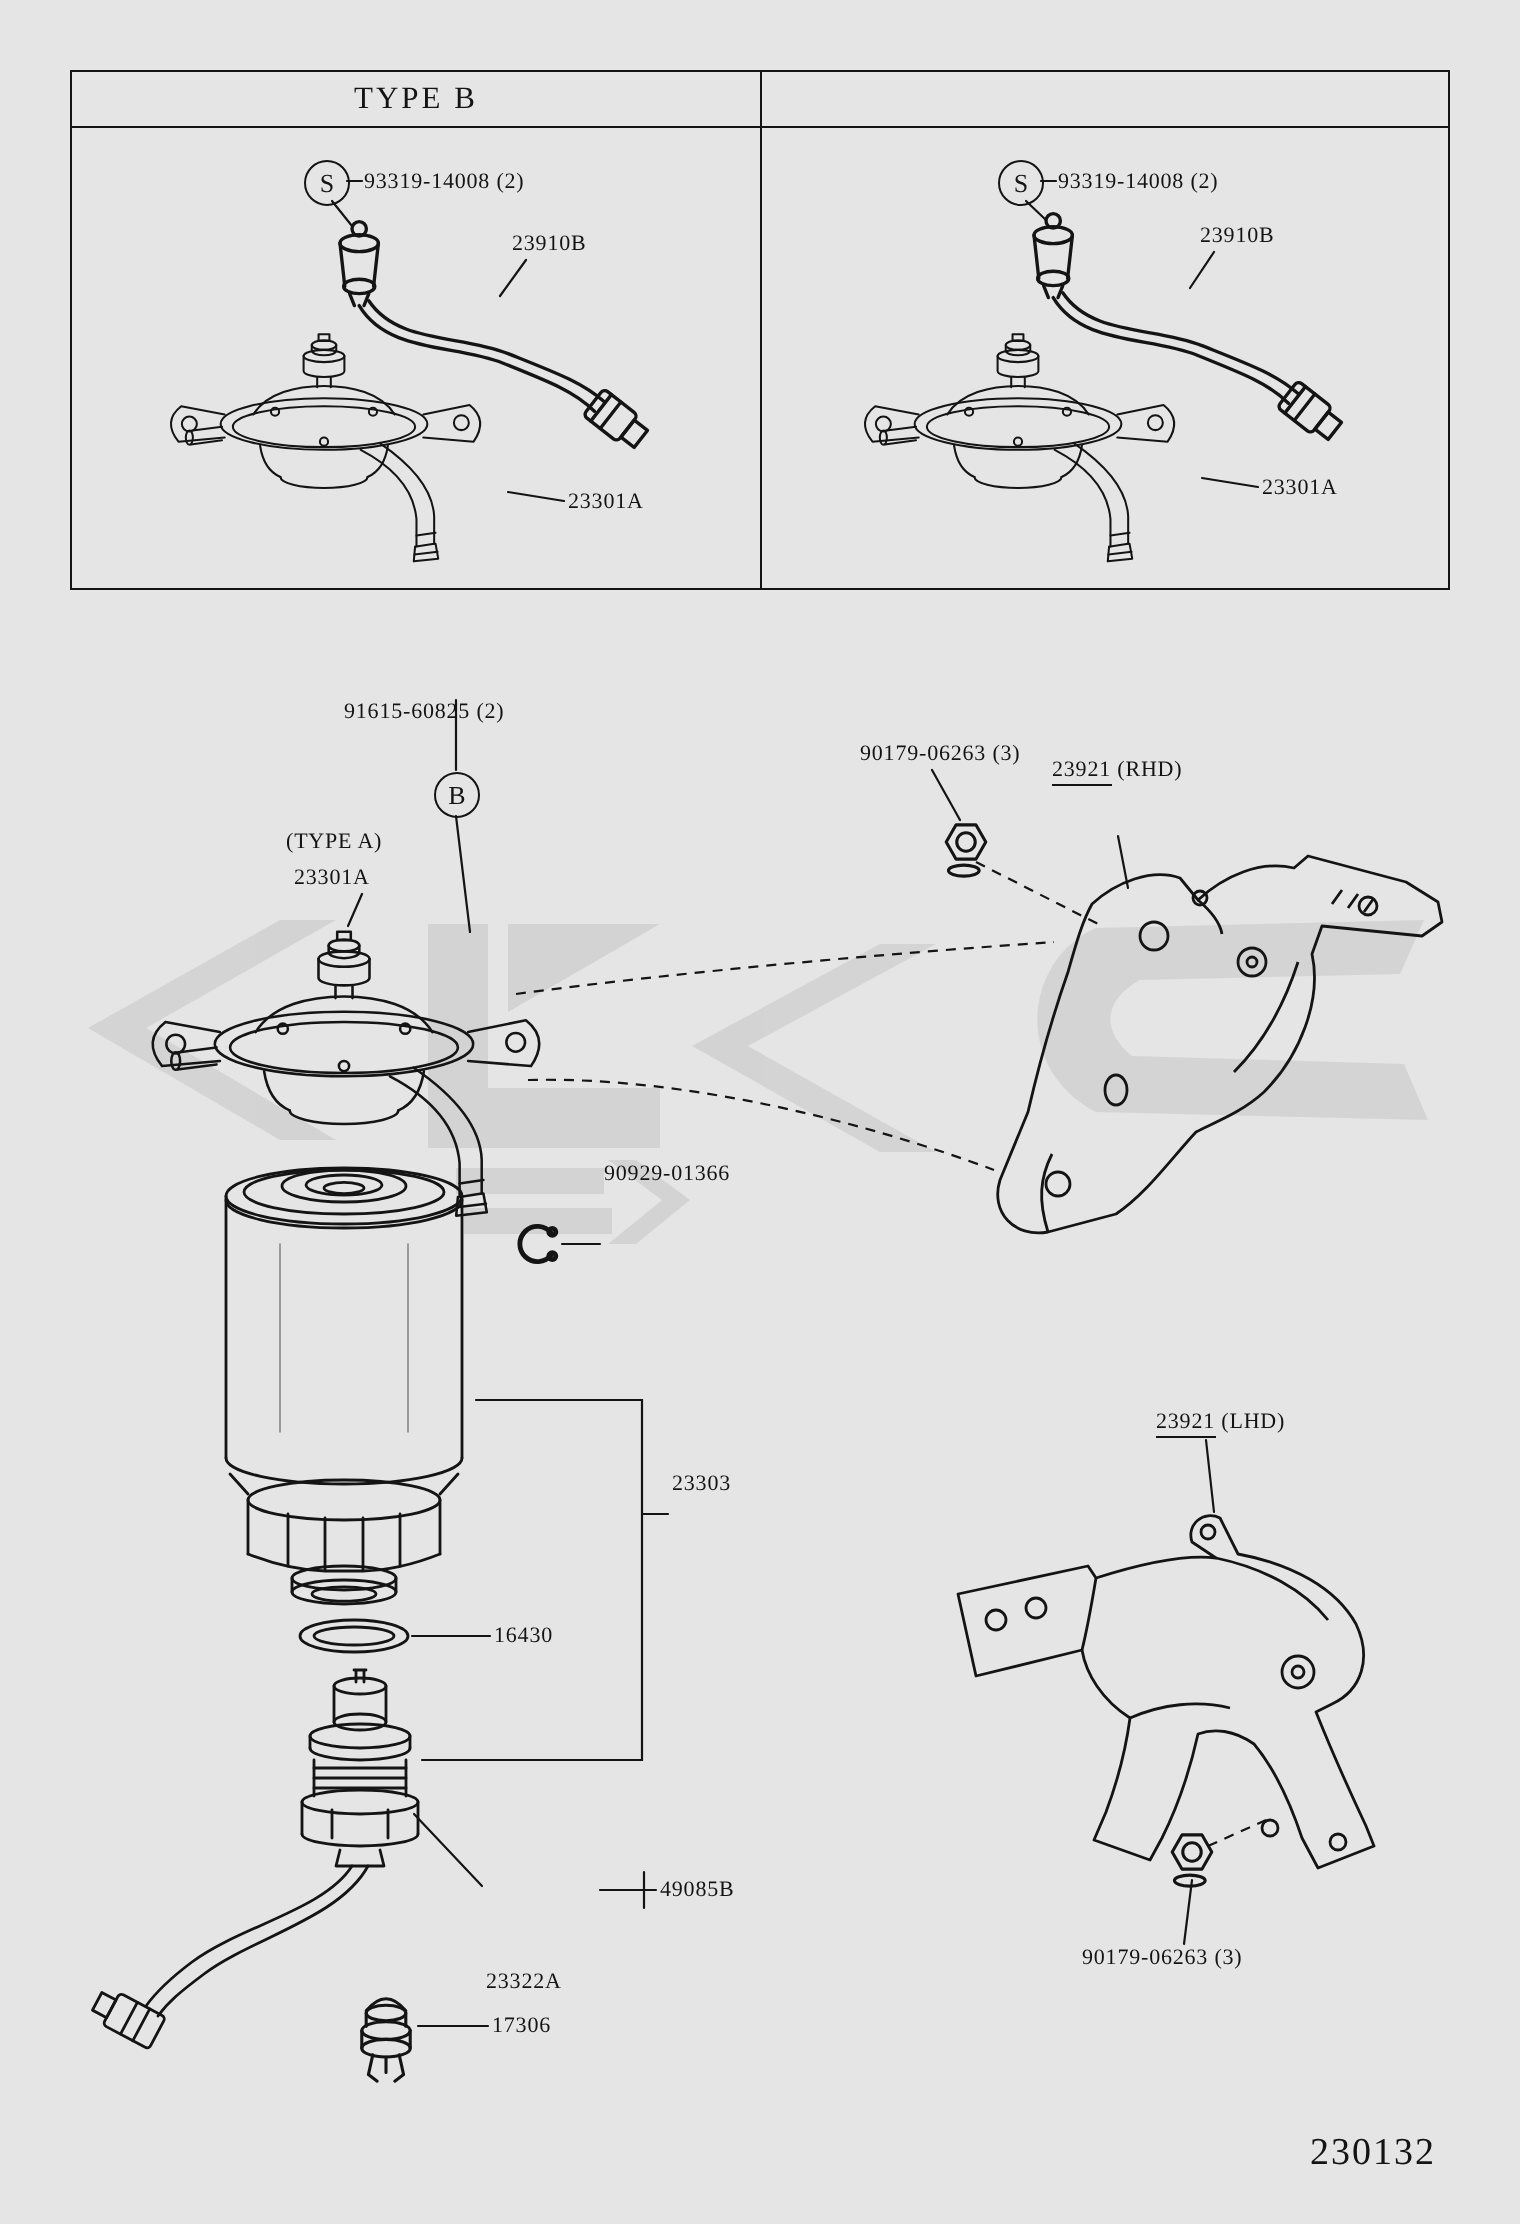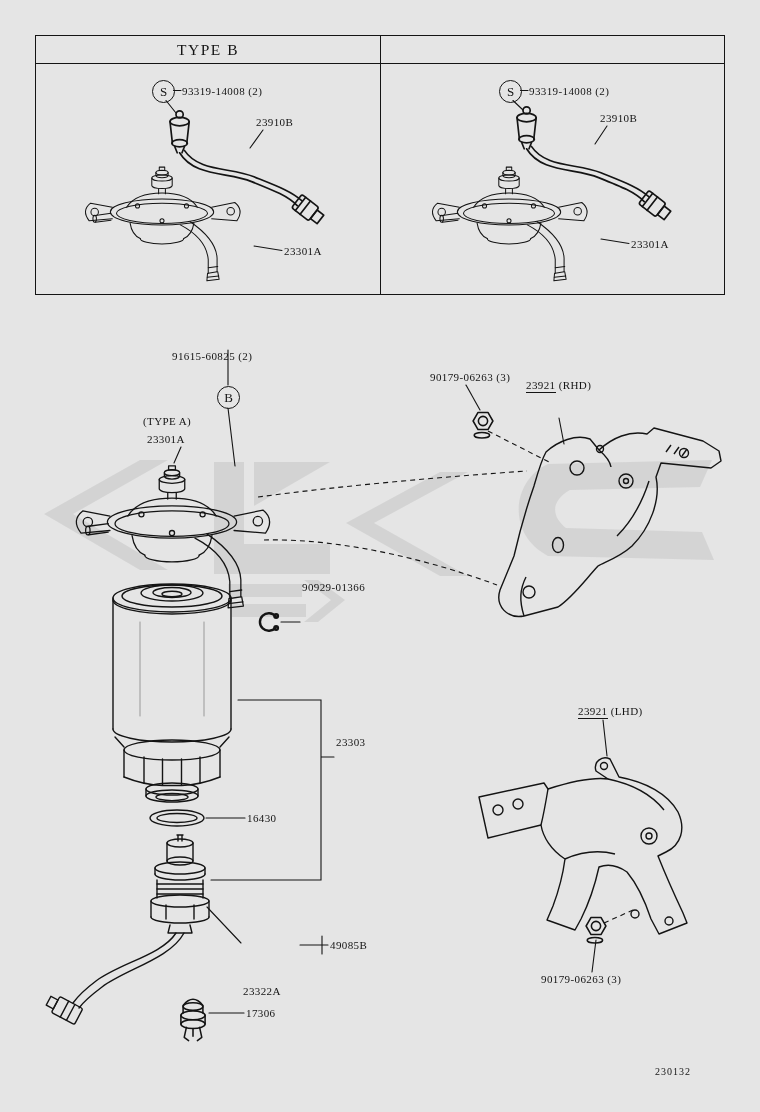--- a/index.html
+++ b/index.html
@@ -38,21 +38,21 @@
   .tt-hline{position:absolute;left:0;right:0;top:27px;border-top:1.6px solid #141414;}
   .tt-header{
     position:absolute;top:0;height:27px;
     display:flex;align-items:center;justify-content:center;
     font-size:15.5px;letter-spacing:1.5px;
   }
   .tt-header.left{left:0;width:344px;}
   .tt-header.right{left:344px;right:0;}
   .page-number{
     position:absolute;left:655px;top:1066px;
-    font-size:10px;letter-spacing:1px;text-align:right;
+    font-size:19px;letter-spacing:1px;text-align:right;
   }
 </style>
 </head>
 <body>
 
 <div class="page">
 
   <svg class="art" width="760" height="1112" viewBox="0 0 760 1112">
 
     <defs>

